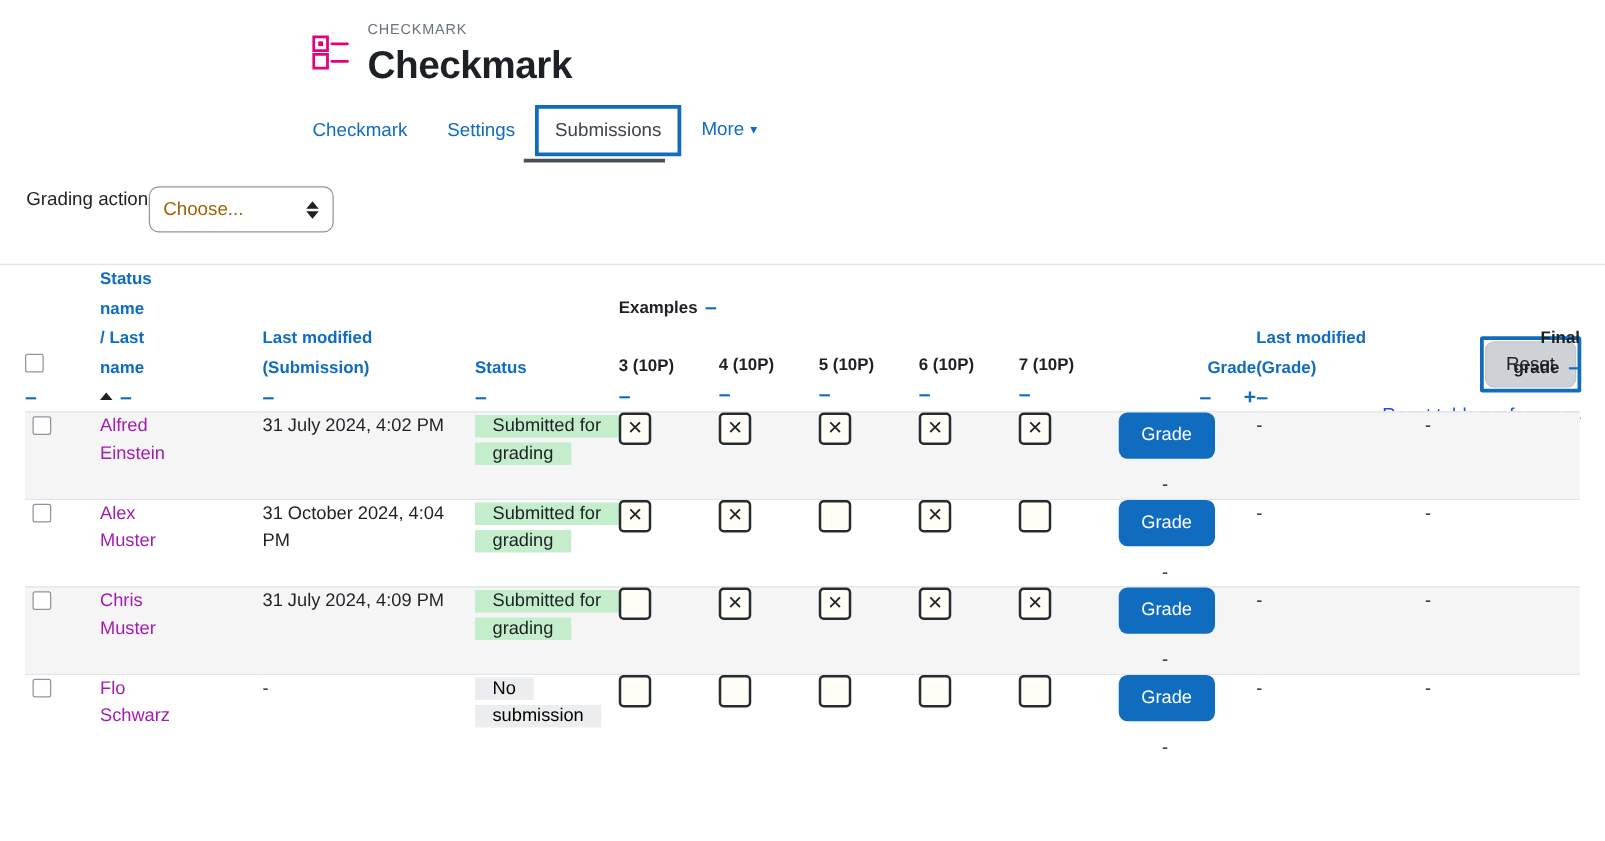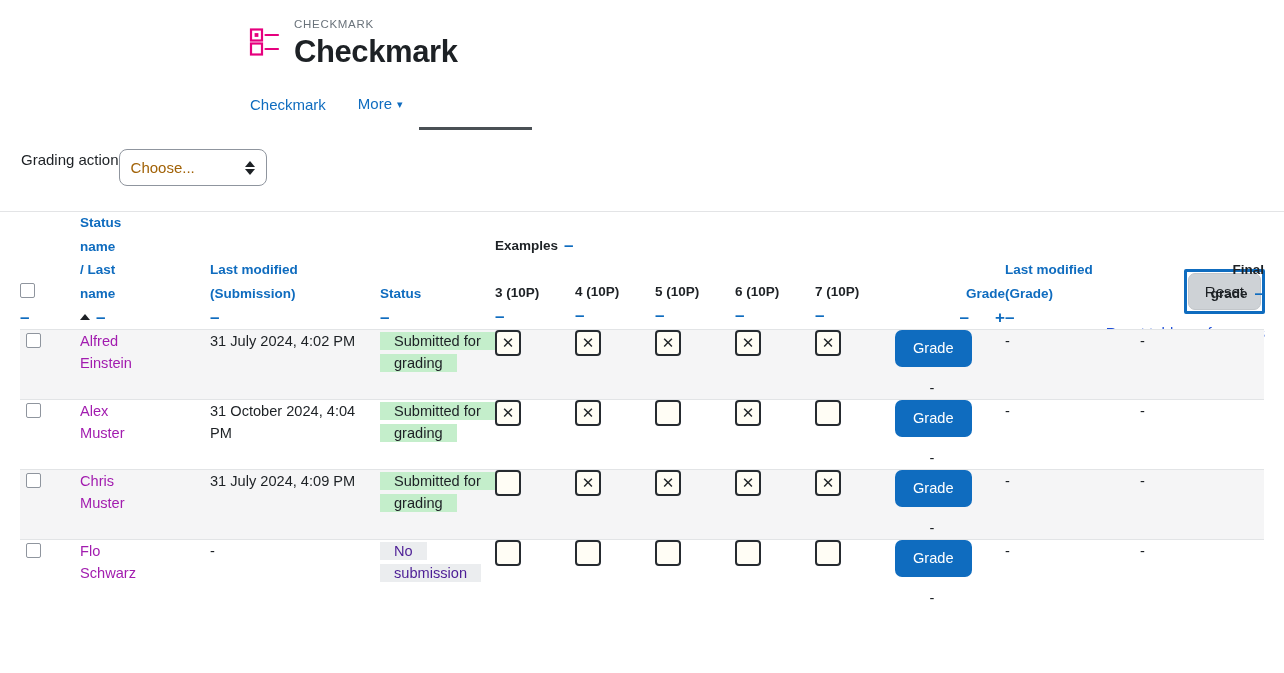--- a/index.html
+++ b/index.html
@@ -258,21 +258,21 @@
   .muted { color: #1d2125; }
   .badge {
     display: inline;
     font-size: 14.6px;
     line-height: 22px;
     padding: 1px 14px;
     box-decoration-break: clone;
     -webkit-box-decoration-break: clone;
   }
   .badge.green { background: #c4eecb; color: #1d2125; }
-  .badge.gray  { background: #ebedef; color: #4c1d95; }
+  .badge.gray  { background: #ebedef; color: #000000; }
 
   .exbox {
     width: 26px; height: 26px;
     border: 2.5px solid #262b30;
     border-radius: 4px;
     background: #fffdf5;
     display: inline-flex;
     align-items: center;
     justify-content: center;
     font-size: 15px;
@@ -321,20 +321,26 @@
       <div class="eyebrow">CHECKMARK</div>
       <h1 class="page-title">Checkmark</h1>
     </div>
   </div>
 </div>
 
 <div class="tabs-wrap">
   <div class="tabs">
     <div class="tab">
       <span>Checkmark</span>
+    </div>
+    <div class="tab">
+      <span>Settings</span>
+    </div>
+    <div class="tab active">
+      <span>Submissions</span>
     </div>
     <div class="tab">
       <span>More</span><span class="chev">▾</span>
     </div>
   </div>
   <div class="tab-underline"></div>
   <div class="header-rule"></div>
 </div>
 
 <div class="toolbar">

